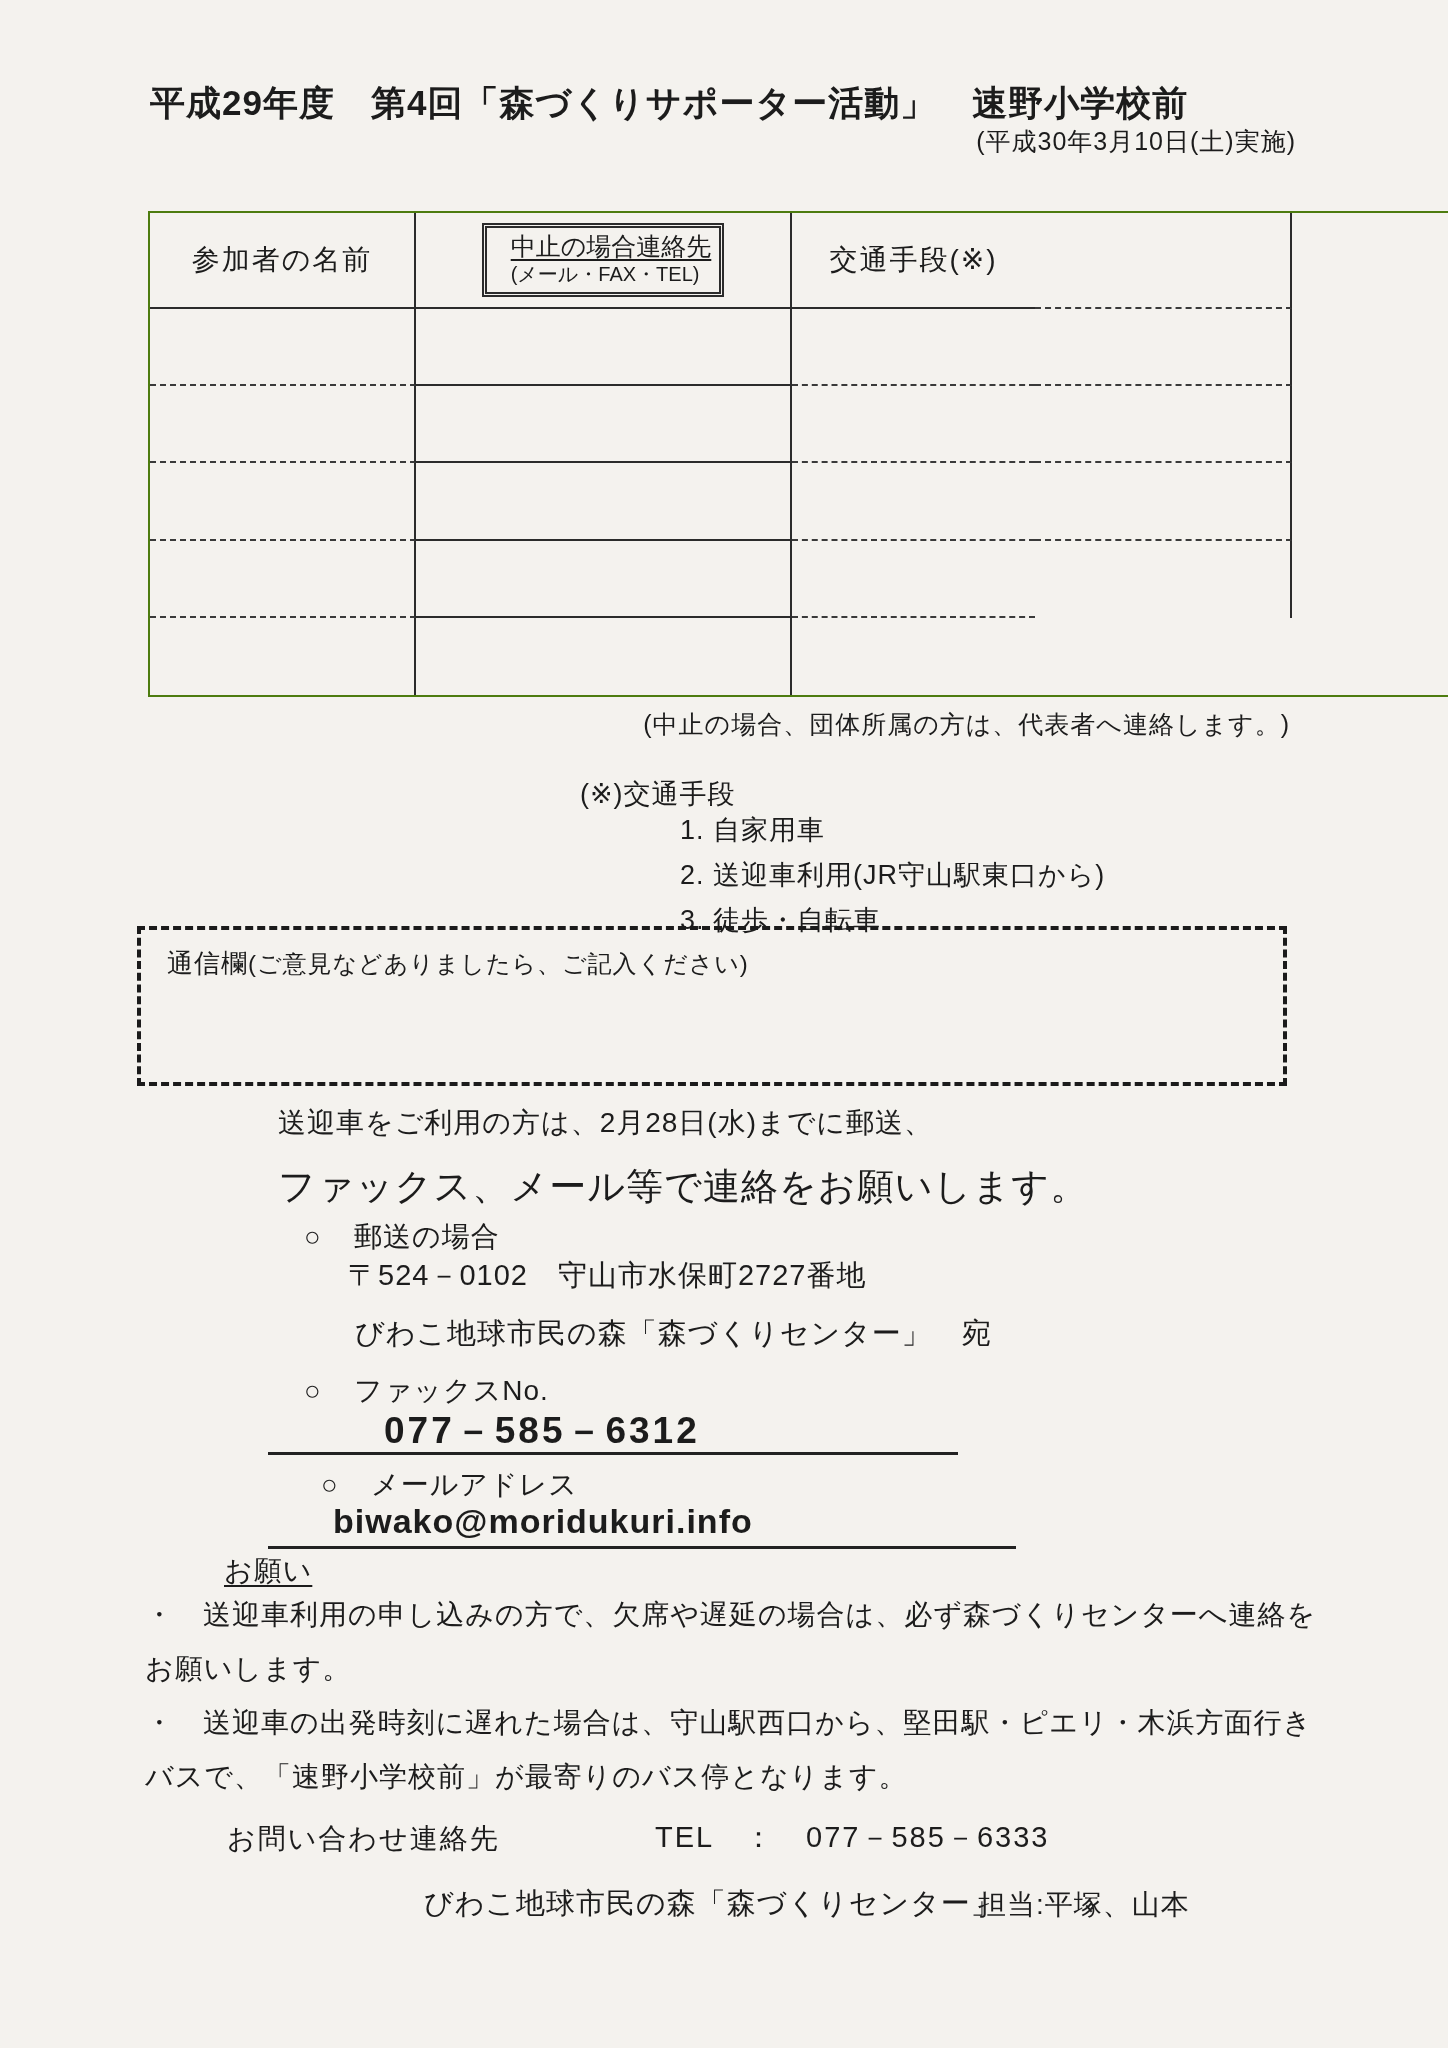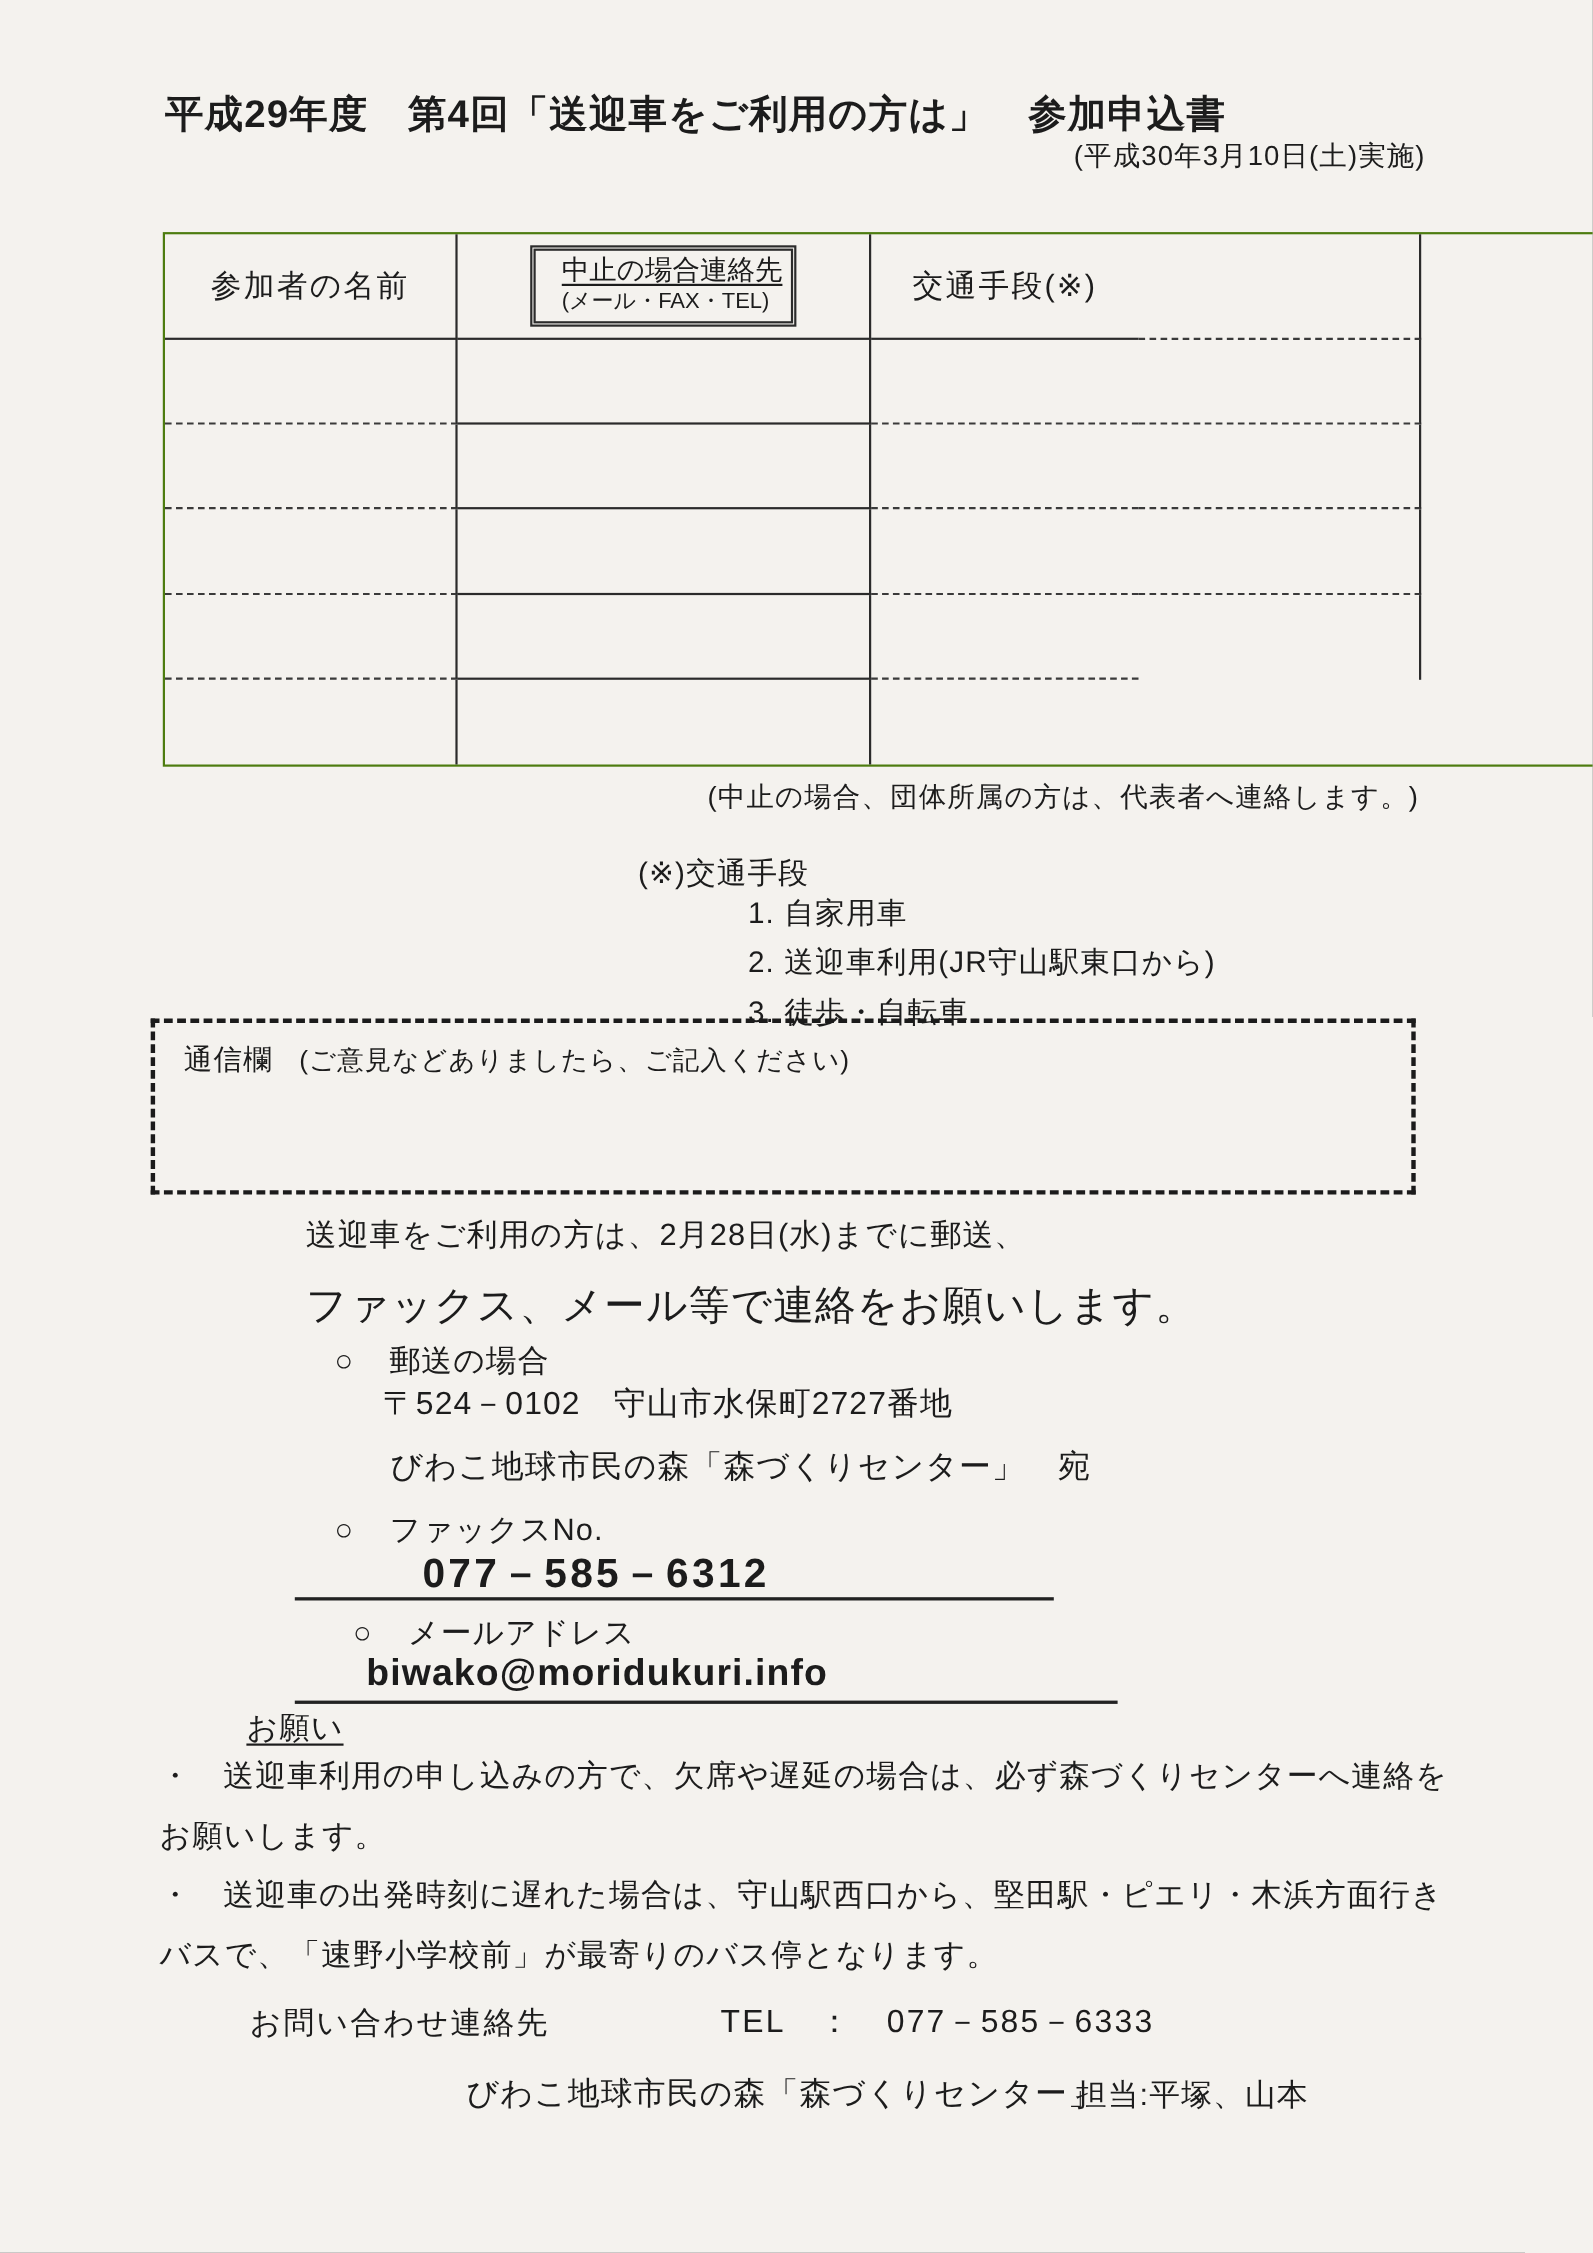--- a/index.html
+++ b/index.html
@@ -49,21 +49,21 @@
 
   .transport-heading{left:580px;top:776px;font-size:27px;letter-spacing:1px;}
   .transport-options{left:680px;top:808px;font-size:27px;letter-spacing:1px;list-style:none;margin:0;padding:0;line-height:45px;}
 
   
   .comment-box{
     left:137px;top:926px;width:1150px;height:160px;
     border:4px dashed #1b1b1b;box-sizing:border-box;
   }
   .comment-label-row{position:absolute;left:26px;top:16px;font-size:26px;letter-spacing:1px;}
-  .comment-label-row .hint{font-size:24px;margin-left:24px;}
+  .comment-label-row .hint{font-size:24px;margin-left:0;}
   .comment-input-area{position:absolute;left:10px;top:60px;right:10px;bottom:8px;}
 
   
   .notice1{left:278px;top:1104px;font-size:28px;letter-spacing:1px;}
   .notice2{left:278px;top:1162px;font-size:37px;letter-spacing:1px;}
 
   .method-label{font-size:28px;letter-spacing:1px;}
   .marker{display:inline-block;width:50px;}
   .mail-label{left:304px;top:1218px;}
   .postal-line{left:348px;top:1256px;font-size:29px;letter-spacing:1px;}
@@ -87,21 +87,21 @@
   .inquiry-label{left:227px;top:1820px;font-size:28px;letter-spacing:2px;}
   .inquiry-tel{left:655px;top:1818px;font-size:29px;letter-spacing:2px;}
   .org-name{left:424px;top:1884px;font-size:29px;letter-spacing:1px;}
   .staff-names{left:978px;top:1886px;font-size:28px;letter-spacing:1px;}
 </style>
 </head>
 <body>
 
 <div class="sheet">
 
-  <div class="abs title">平成29年度　第4回「送迎車をご利用の方は」　参加申込書</div>
+  <div class="abs title">平成29年度　第4回「森づくりサポーター活動」　速野小学校前</div>
   <div class="abs subtitle">(平成30年3月10日(土)実施)</div>
 
   <div class="abs form-table">
 
     <div class="cell hcell">参加者の名前</div>
     <div class="cell hcell">
       <div class="contact-box">
         <div class="main">中止の場合連絡先</div>
         <div class="sub">(メール・FAX・TEL)</div>
       </div>

